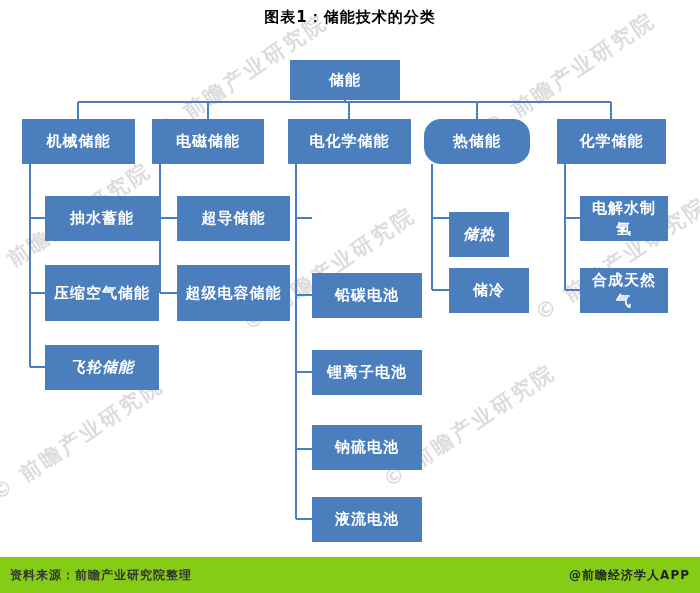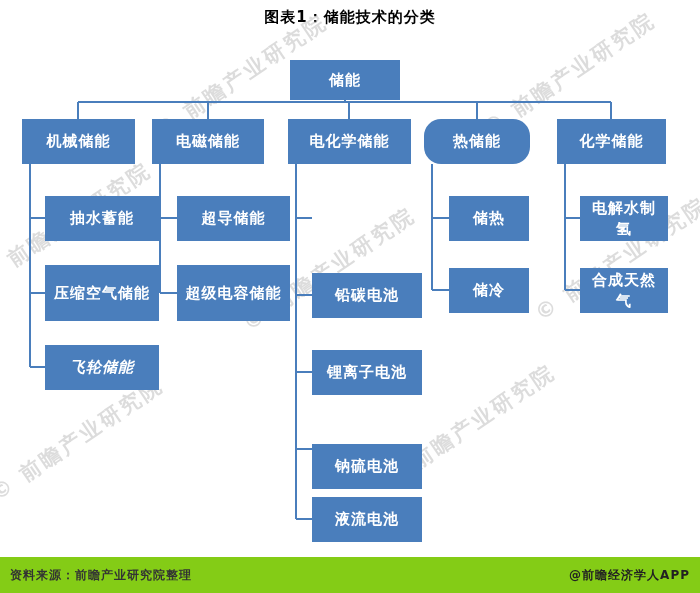--- a/index.html
+++ b/index.html
@@ -150,24 +150,24 @@
 
   <div class="node" style="left:45px; top:196px; width:114px; height:45px;">抽水蓄能</div>
   <div class="node" style="left:45px; top:265px; width:114px; height:56px;">压缩空气储能</div>
   <div class="node" style="left:45px; top:345px; width:114px; height:45px;font-style:italic;">飞轮储能</div>
 
   <div class="node" style="left:177px; top:196px; width:113px; height:45px;">超导储能</div>
   <div class="node" style="left:177px; top:265px; width:113px; height:56px;">超级电容储能</div>
 
   <div class="node" style="left:312px; top:273px; width:110px; height:45px;">铅碳电池</div>
   <div class="node" style="left:312px; top:350px; width:110px; height:45px;">锂离子电池</div>
-  <div class="node" style="left:312px; top:444px; width:110px; height:45px;">钠硫电池</div>
+  <div class="node" style="left:312px; top:425px; width:110px; height:45px;">钠硫电池</div>
   <div class="node" style="left:312px; top:497px; width:110px; height:45px;">液流电池</div>
 
-  <div class="node" style="left:449px; top:196px; width:80px; height:45px;">储热</div>
+  <div class="node" style="left:449px; top:212px; width:60px; height:45px;font-style:italic;">储热</div>
   <div class="node" style="left:449px; top:268px; width:80px; height:45px;">储冷</div>
 
   <div class="node" style="left:580px; top:196px; width:88px; height:45px;">电解水制氢</div>
   <div class="node" style="left:580px; top:268px; width:88px; height:45px;">合成天然气</div>
 
   <div class="footer">
     <span class="source">资料来源：前瞻产业研究院整理</span>
     <span class="credit">@前瞻经济学人APP</span>
   </div>
 

